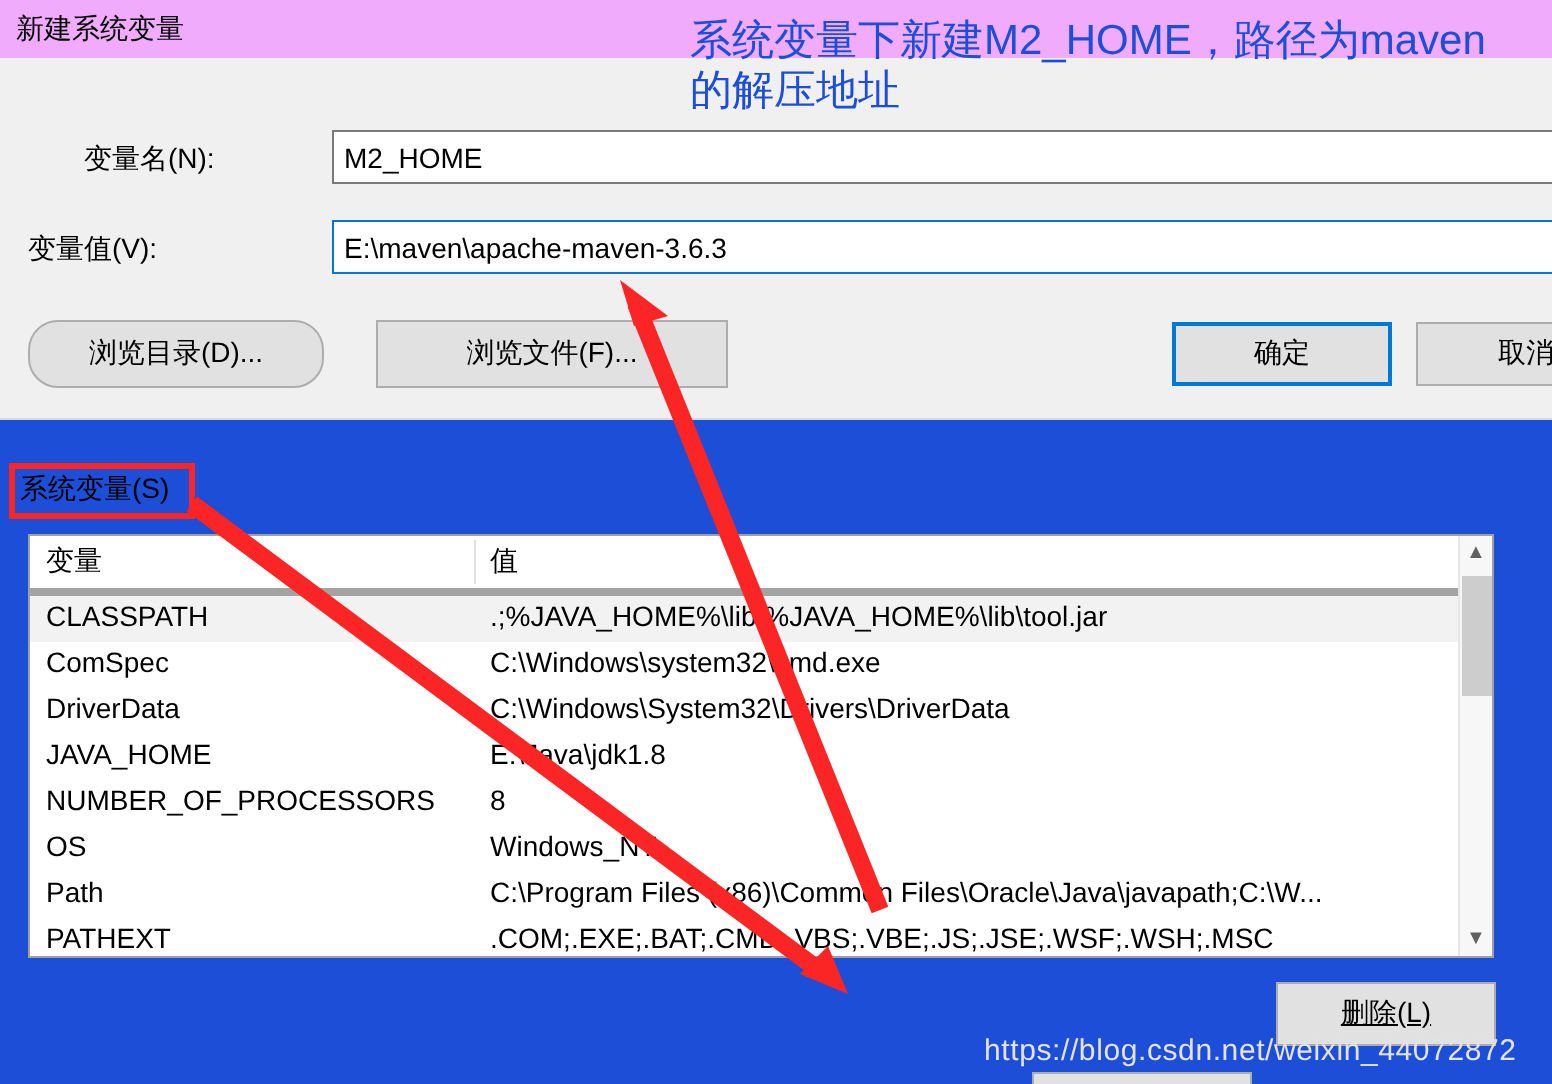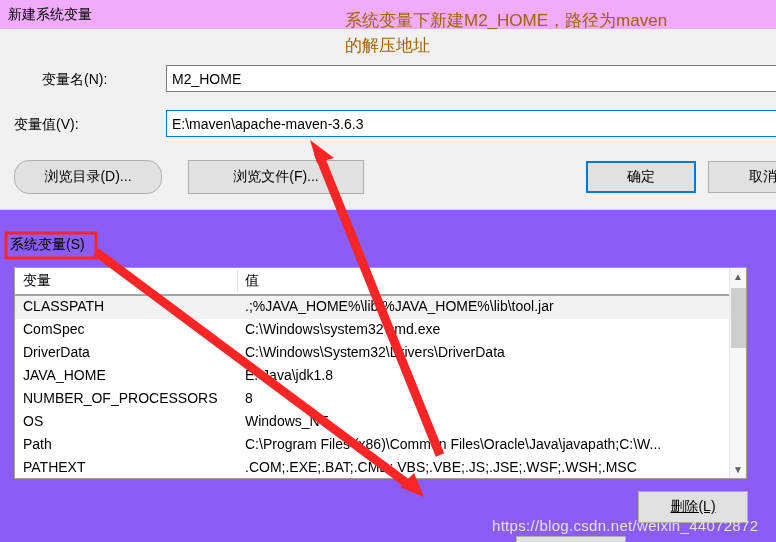--- a/index.html
+++ b/index.html
@@ -113,21 +113,21 @@
     height: 32px;
   }
 
   
   #env-window {
     position: absolute;
     left: 0;
     top: 209px;
     width: 776px;
     height: 333px;
-    background: #8b5cf6;
+    background: #1d4ed8;
     box-sizing: border-box;
     border-top: 1px solid #d9d9d9;
   }
   #sysvar-group-label {
     position: absolute;
     left: 10px;
     top: 26px;
     font-size: 14px;
     color: #000000;
     white-space: nowrap;
@@ -142,21 +142,21 @@
     height: 212px;
     box-sizing: border-box;
     background: #ffffff;
     border: 1px solid #a0a0a0;
     overflow: hidden;
   }
   #list-header {
     position: relative;
     height: 26px;
     background: #ffffff;
-    border-bottom: 2px solid #a3a3a3;
+    border-bottom: 4px solid #a3a3a3;
   }
   .col-head {
     position: absolute;
     top: 4px;
     font-size: 14px;
     color: #000000;
     white-space: nowrap;
   }
   #head-variable { left: 8px; }
   #head-value { left: 230px; }
@@ -246,23 +246,23 @@
     width: 110px;
     height: 32px;
     text-decoration: underline;
   }
 
   
   #annotation-text {
     position: absolute;
     left: 345px;
     top: 8px;
-    font-size: 17px;
+    font-size: 21px;
     line-height: 25px;
-    color: #a16207;
+    color: #1d4ed8;
     white-space: pre-line;
     pointer-events: none;
   }
   #annot-overlay {
     position: absolute;
     left: 0;
     top: 0;
     width: 776px;
     height: 542px;
     pointer-events: none;

